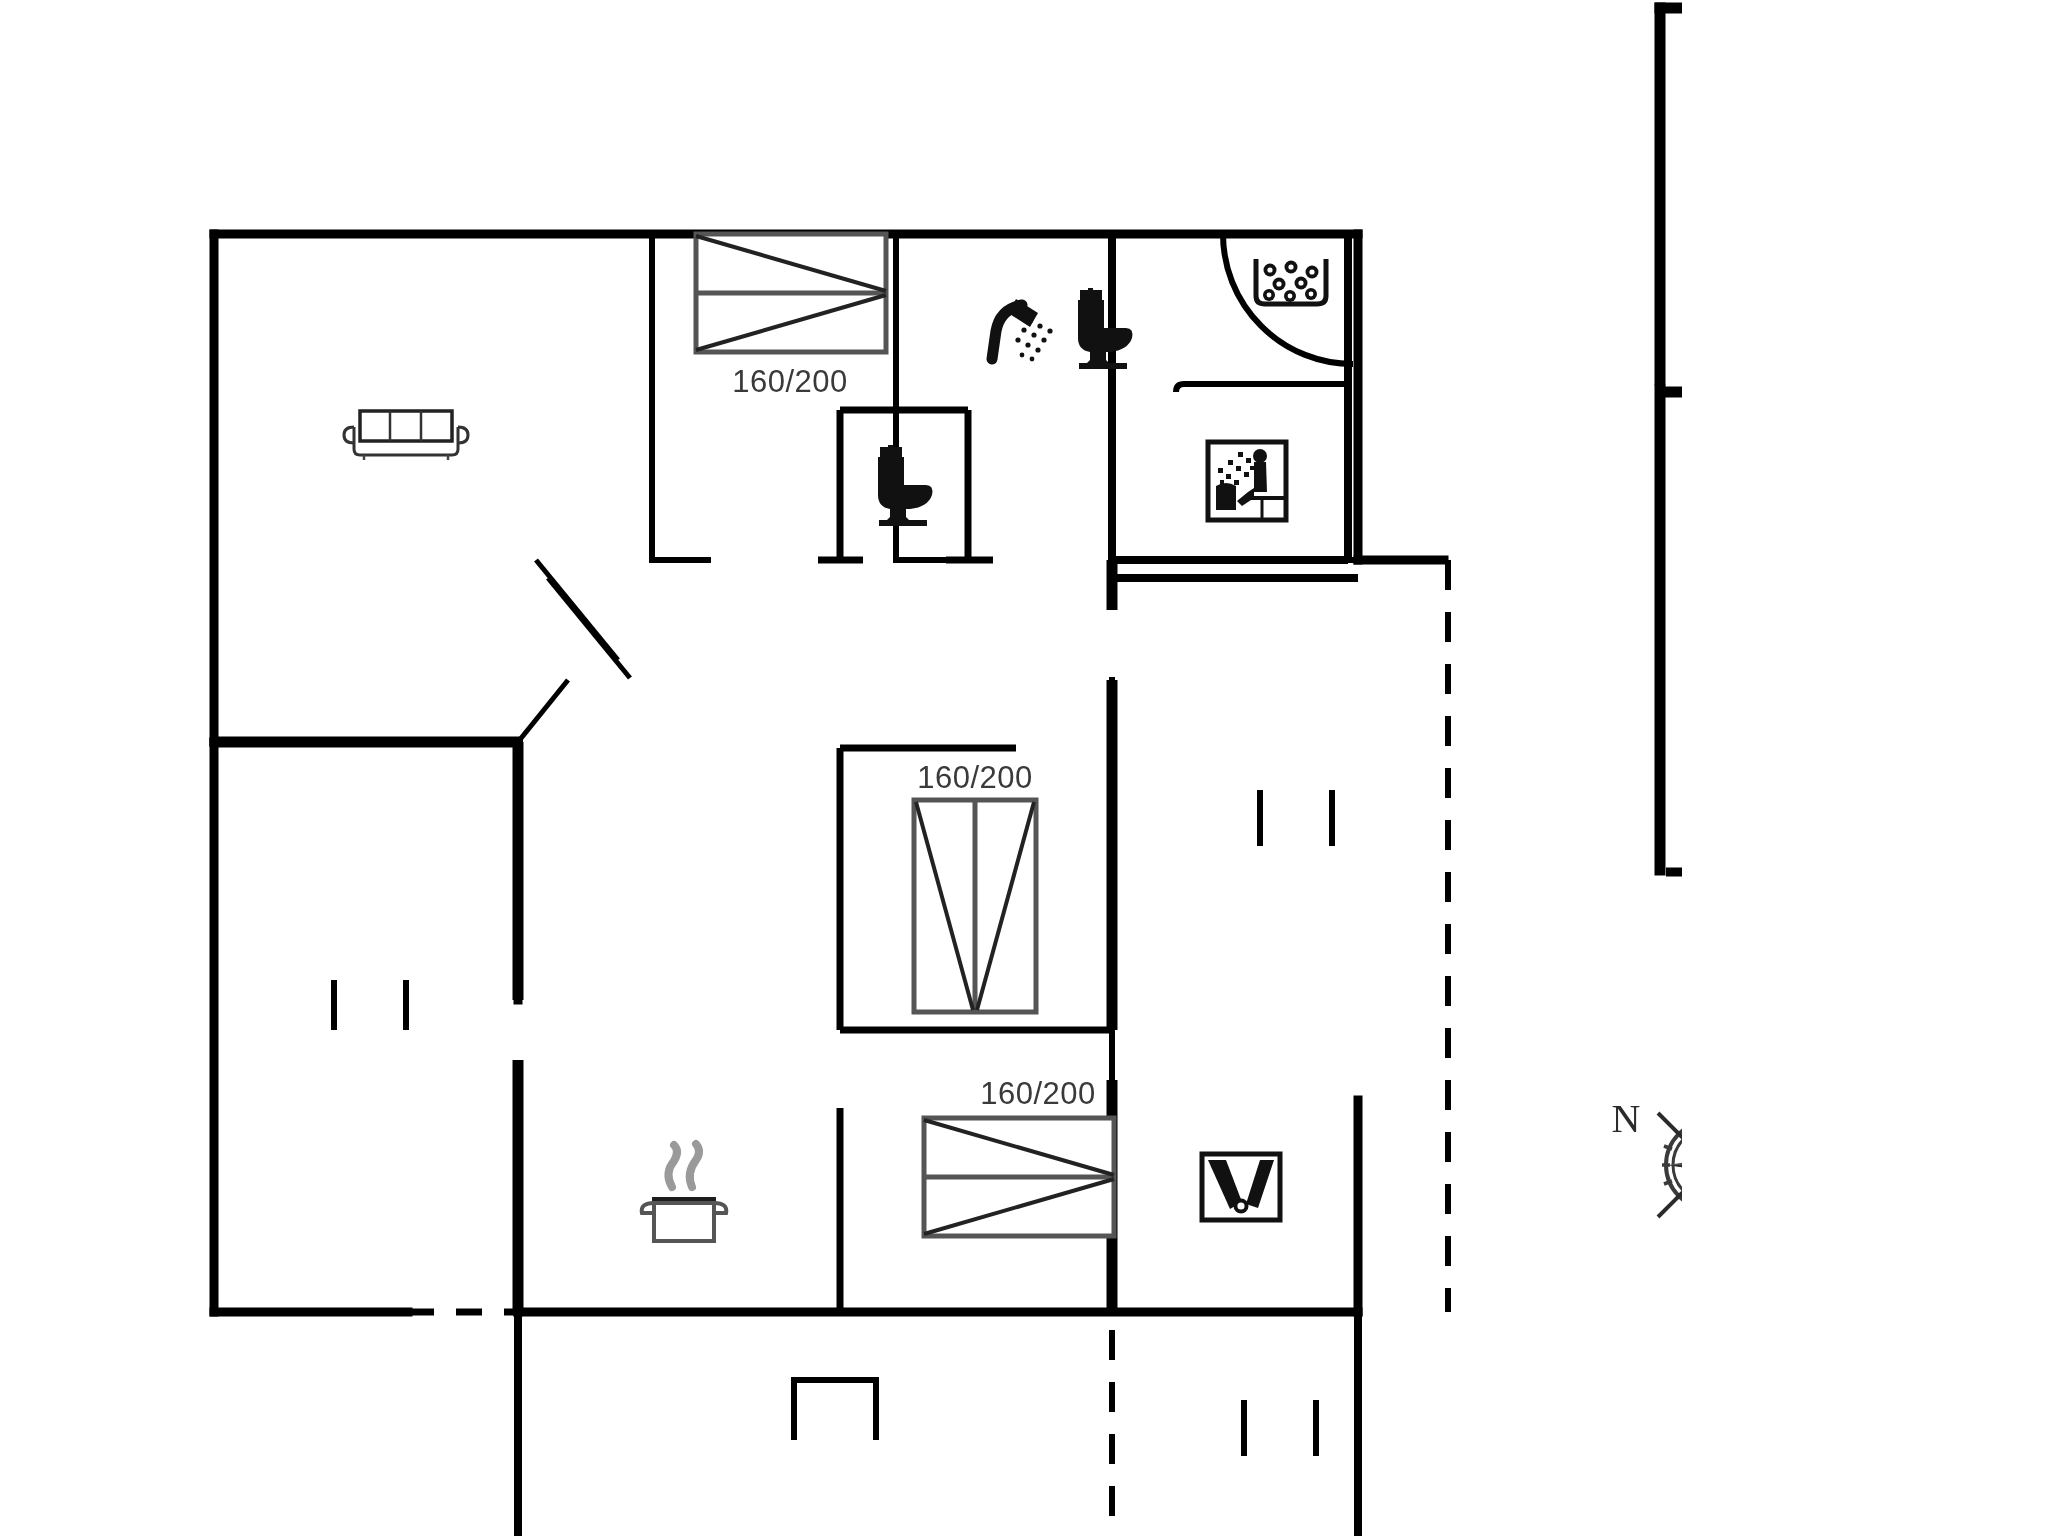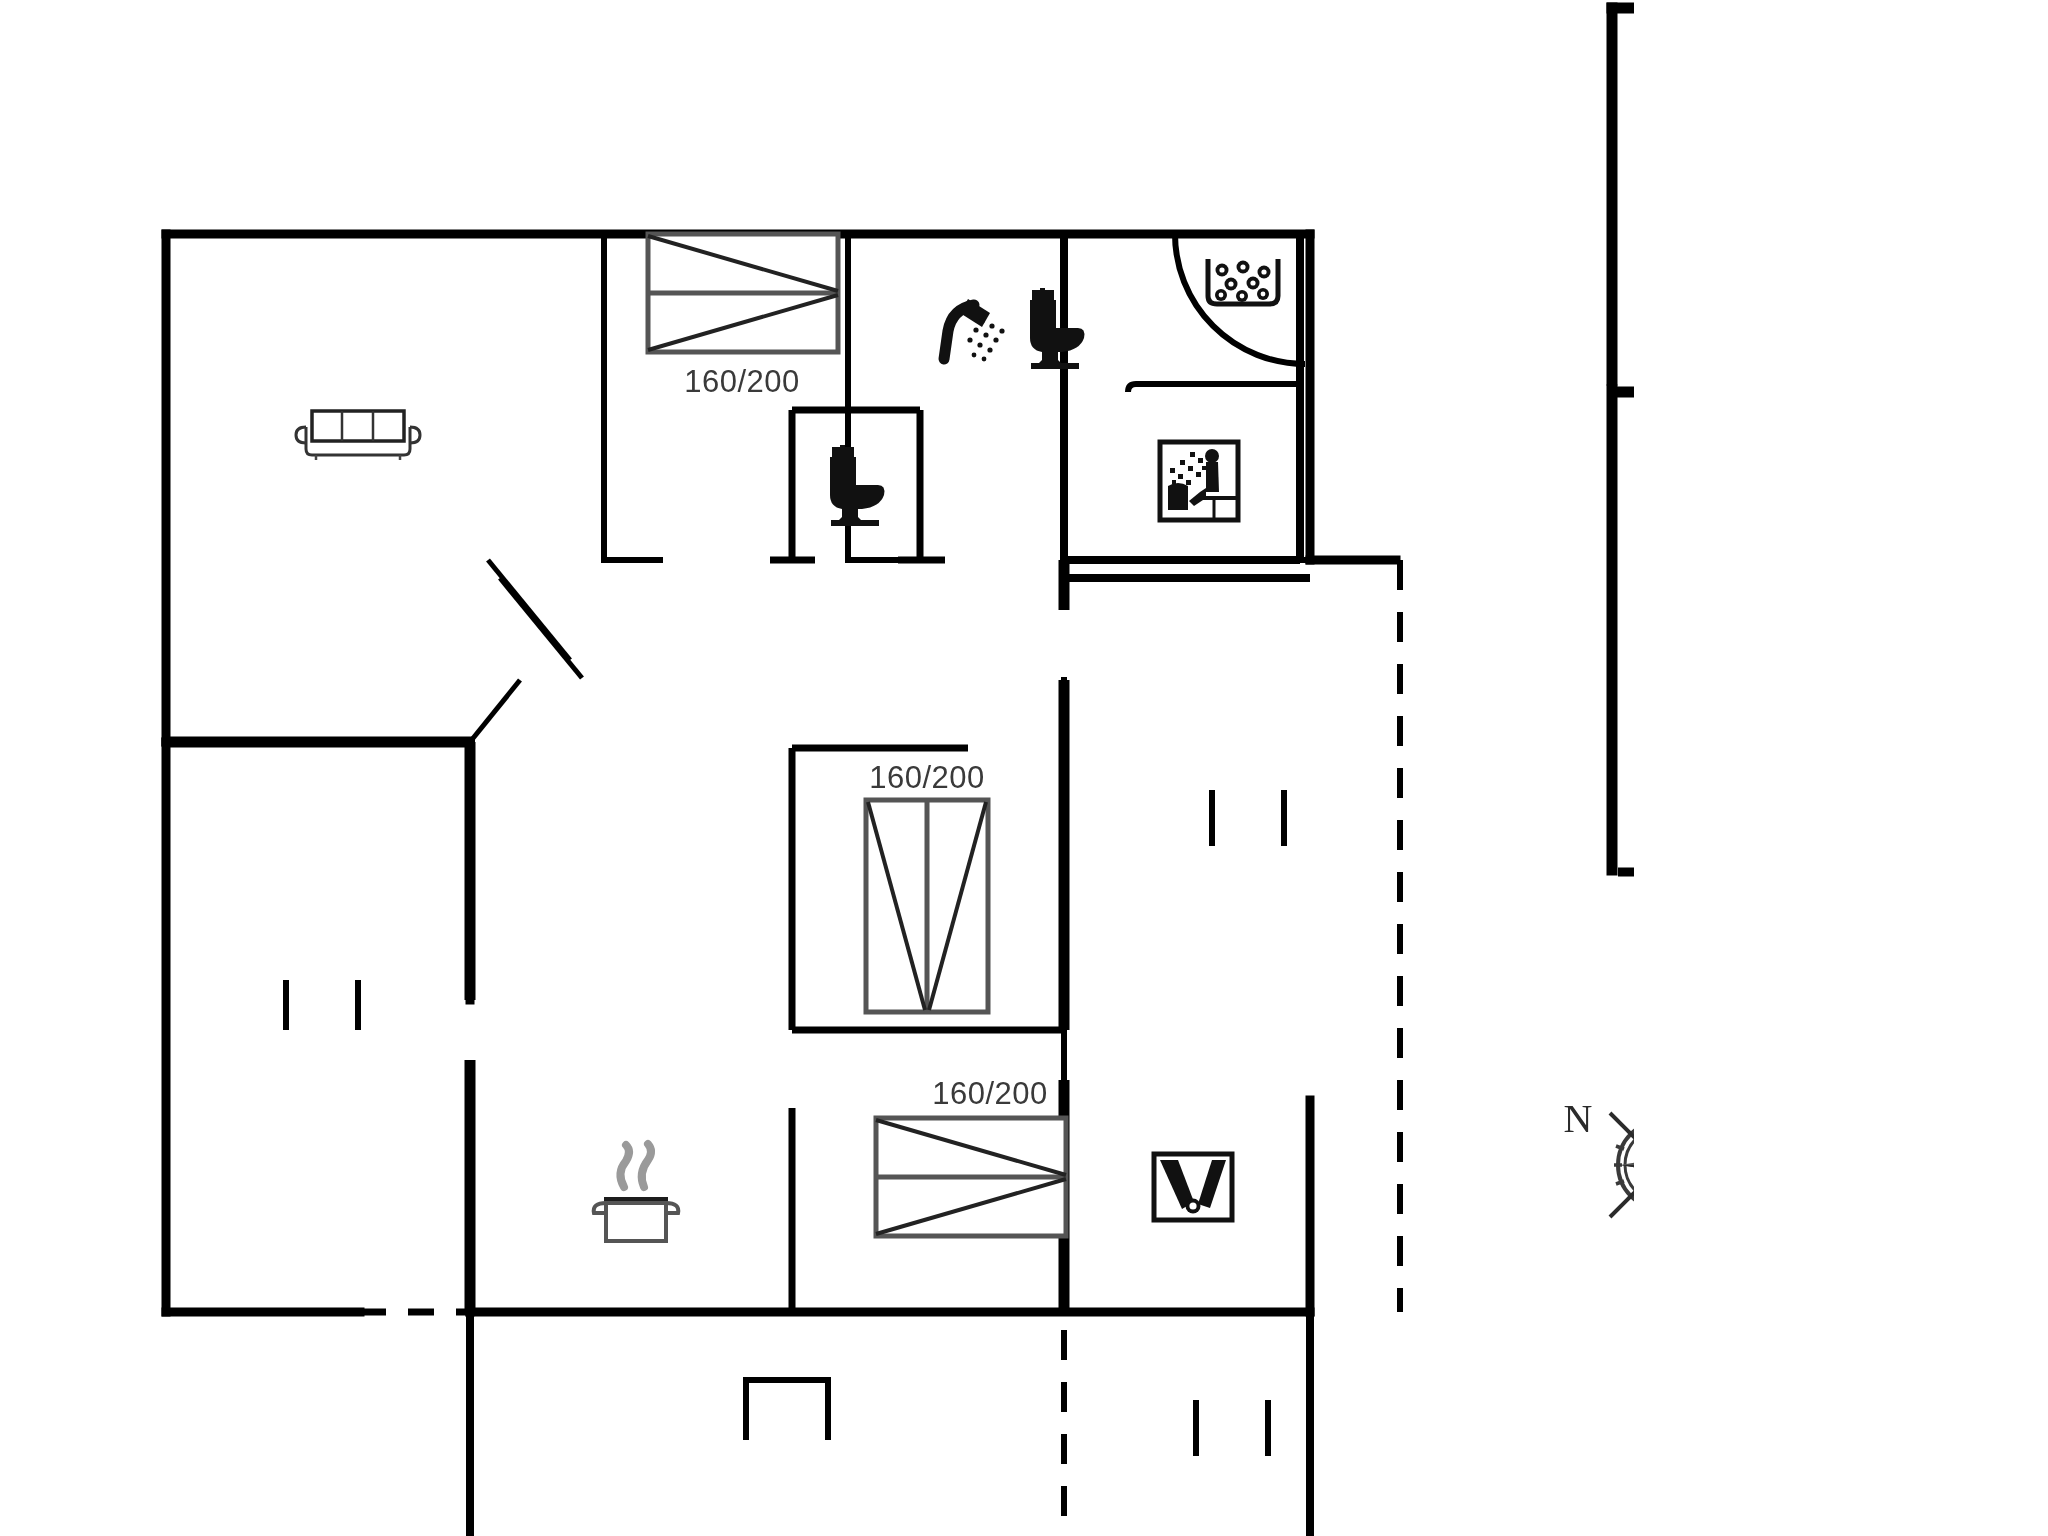--- a/index.html
+++ b/index.html
@@ -9,20 +9,21 @@
   }
   body {
     font-family: "Liberation Sans", sans-serif;
   }
   #plan-root {
     position: relative;
     width: 1634px;
     height: 1536px;
     background: #ffffff;
     overflow: hidden;
+    margin-left: 48px;
   }
   #floorplan-svg {
     position: absolute;
     left: 0;
     top: 0;
     width: 2048px;
     height: 1536px;
   }
   .dim-label {
     font-family: "Liberation Sans", sans-serif;

